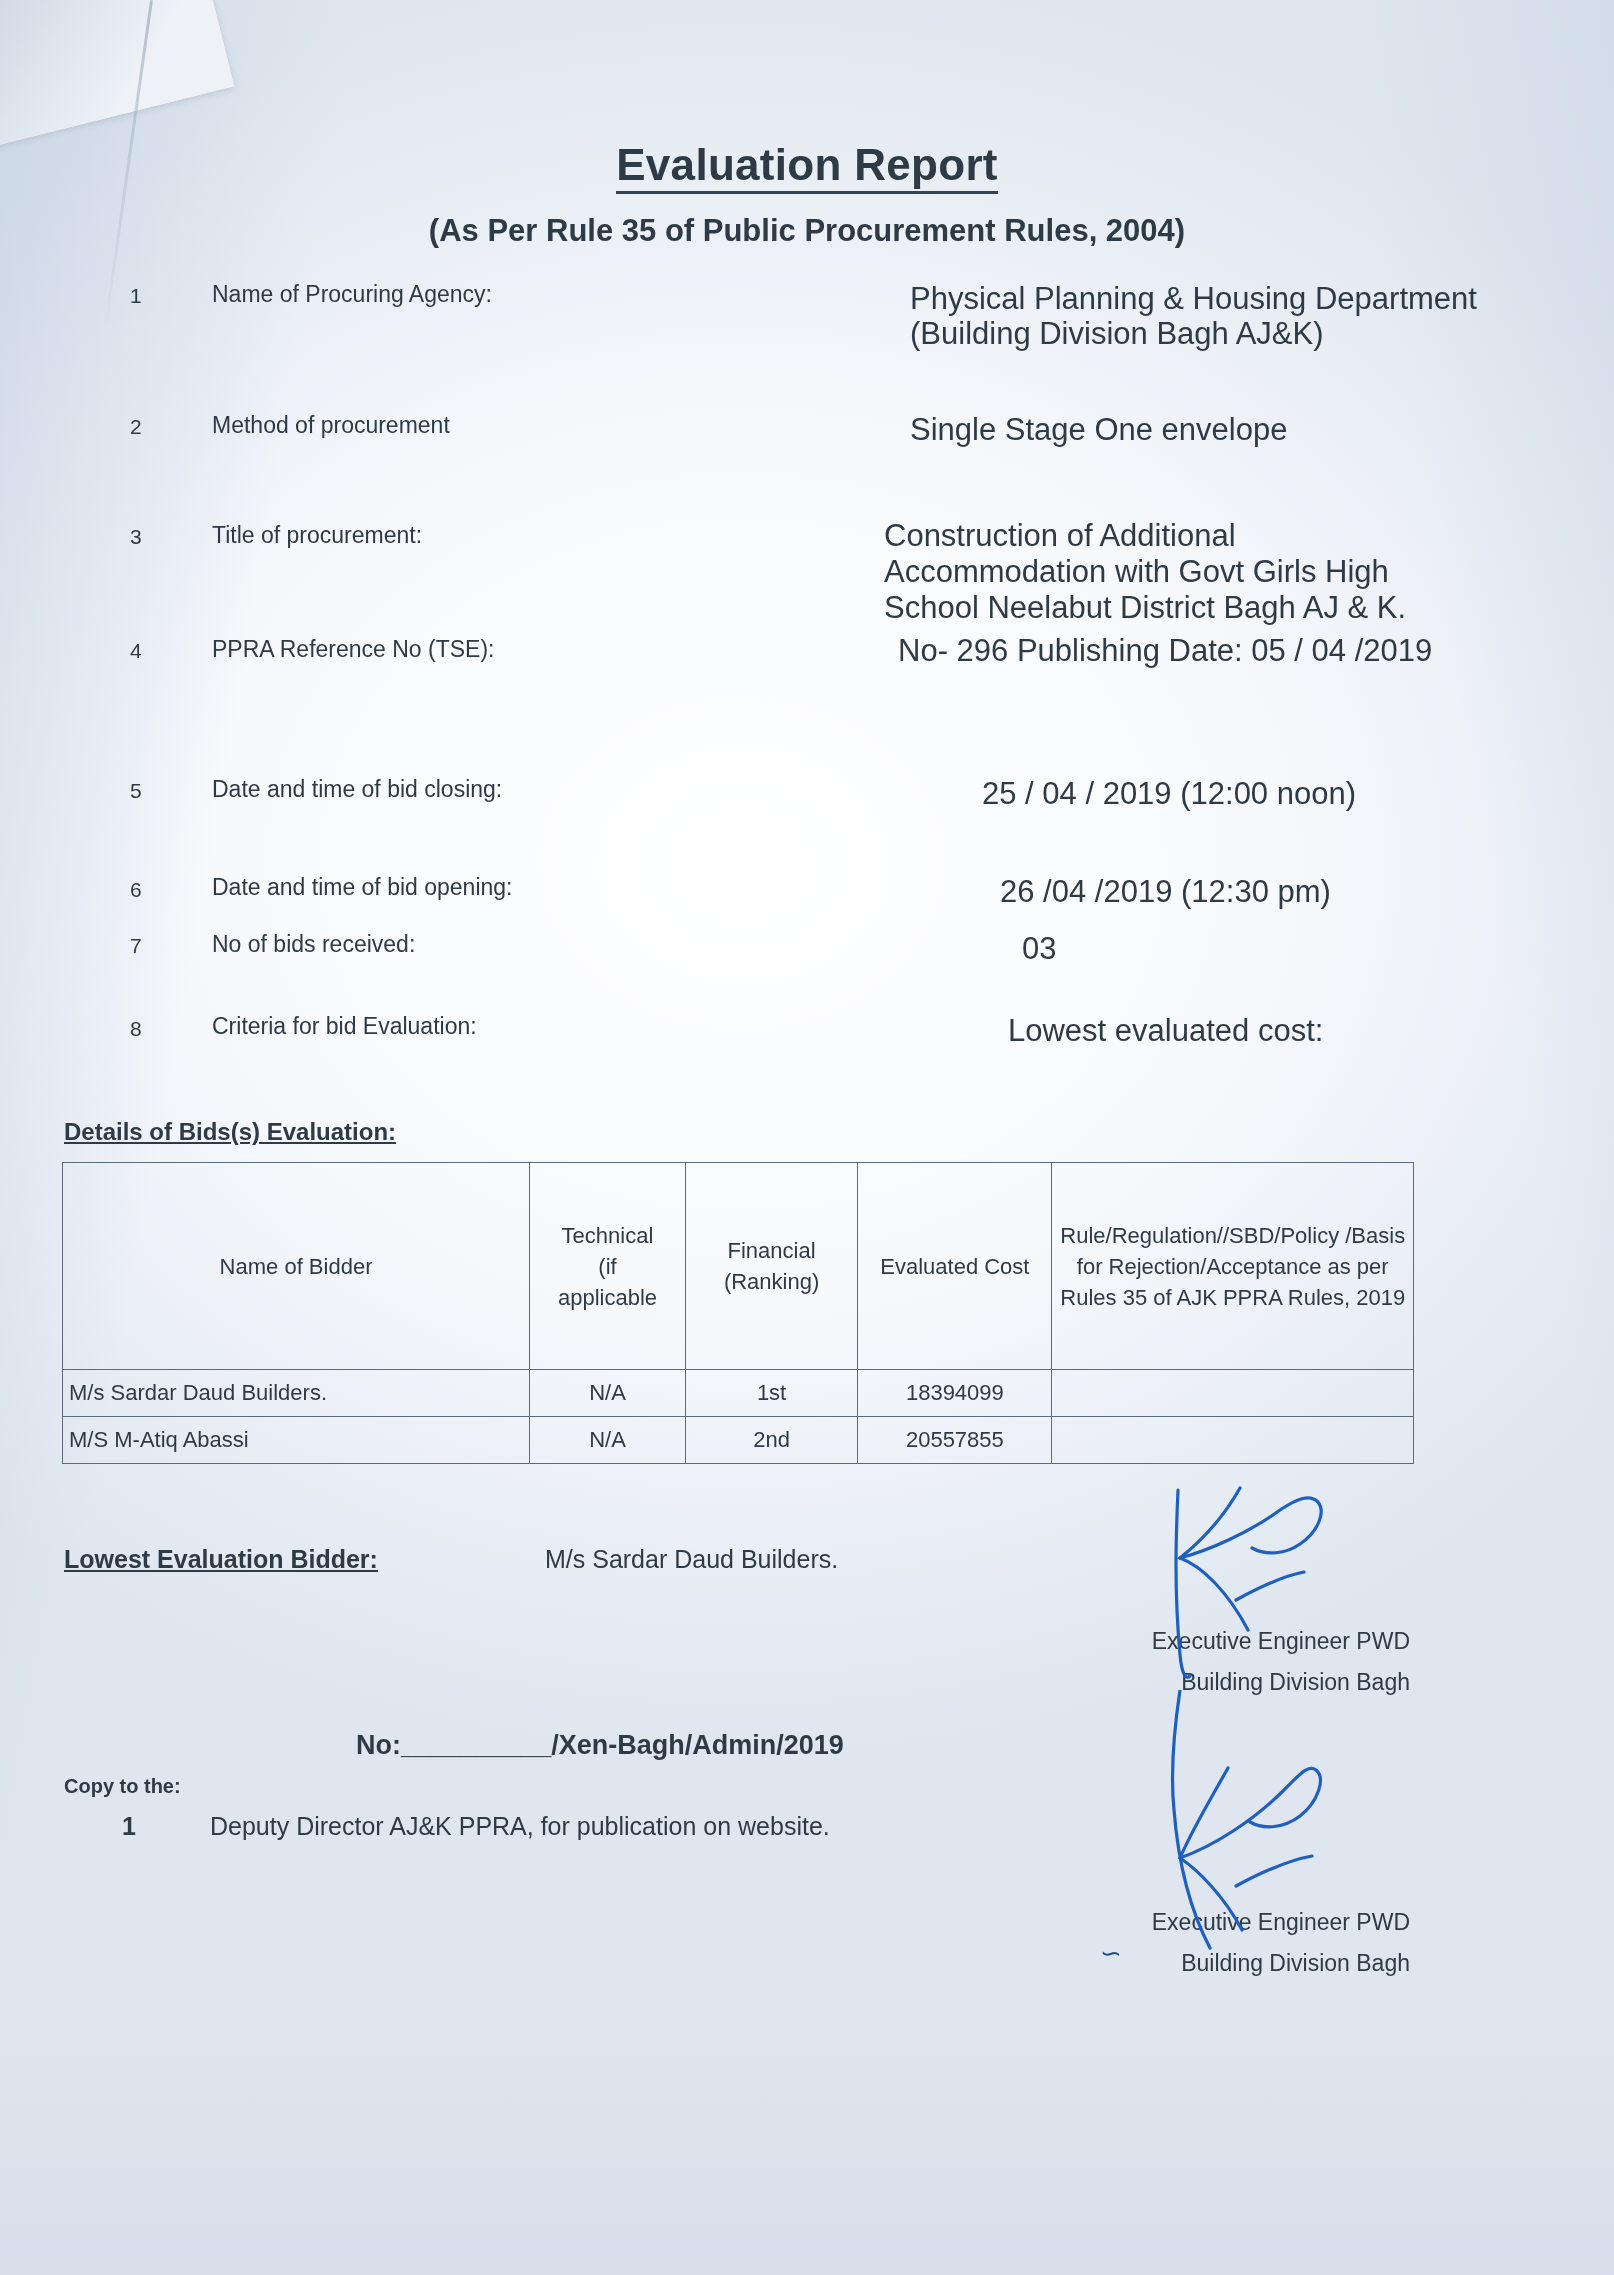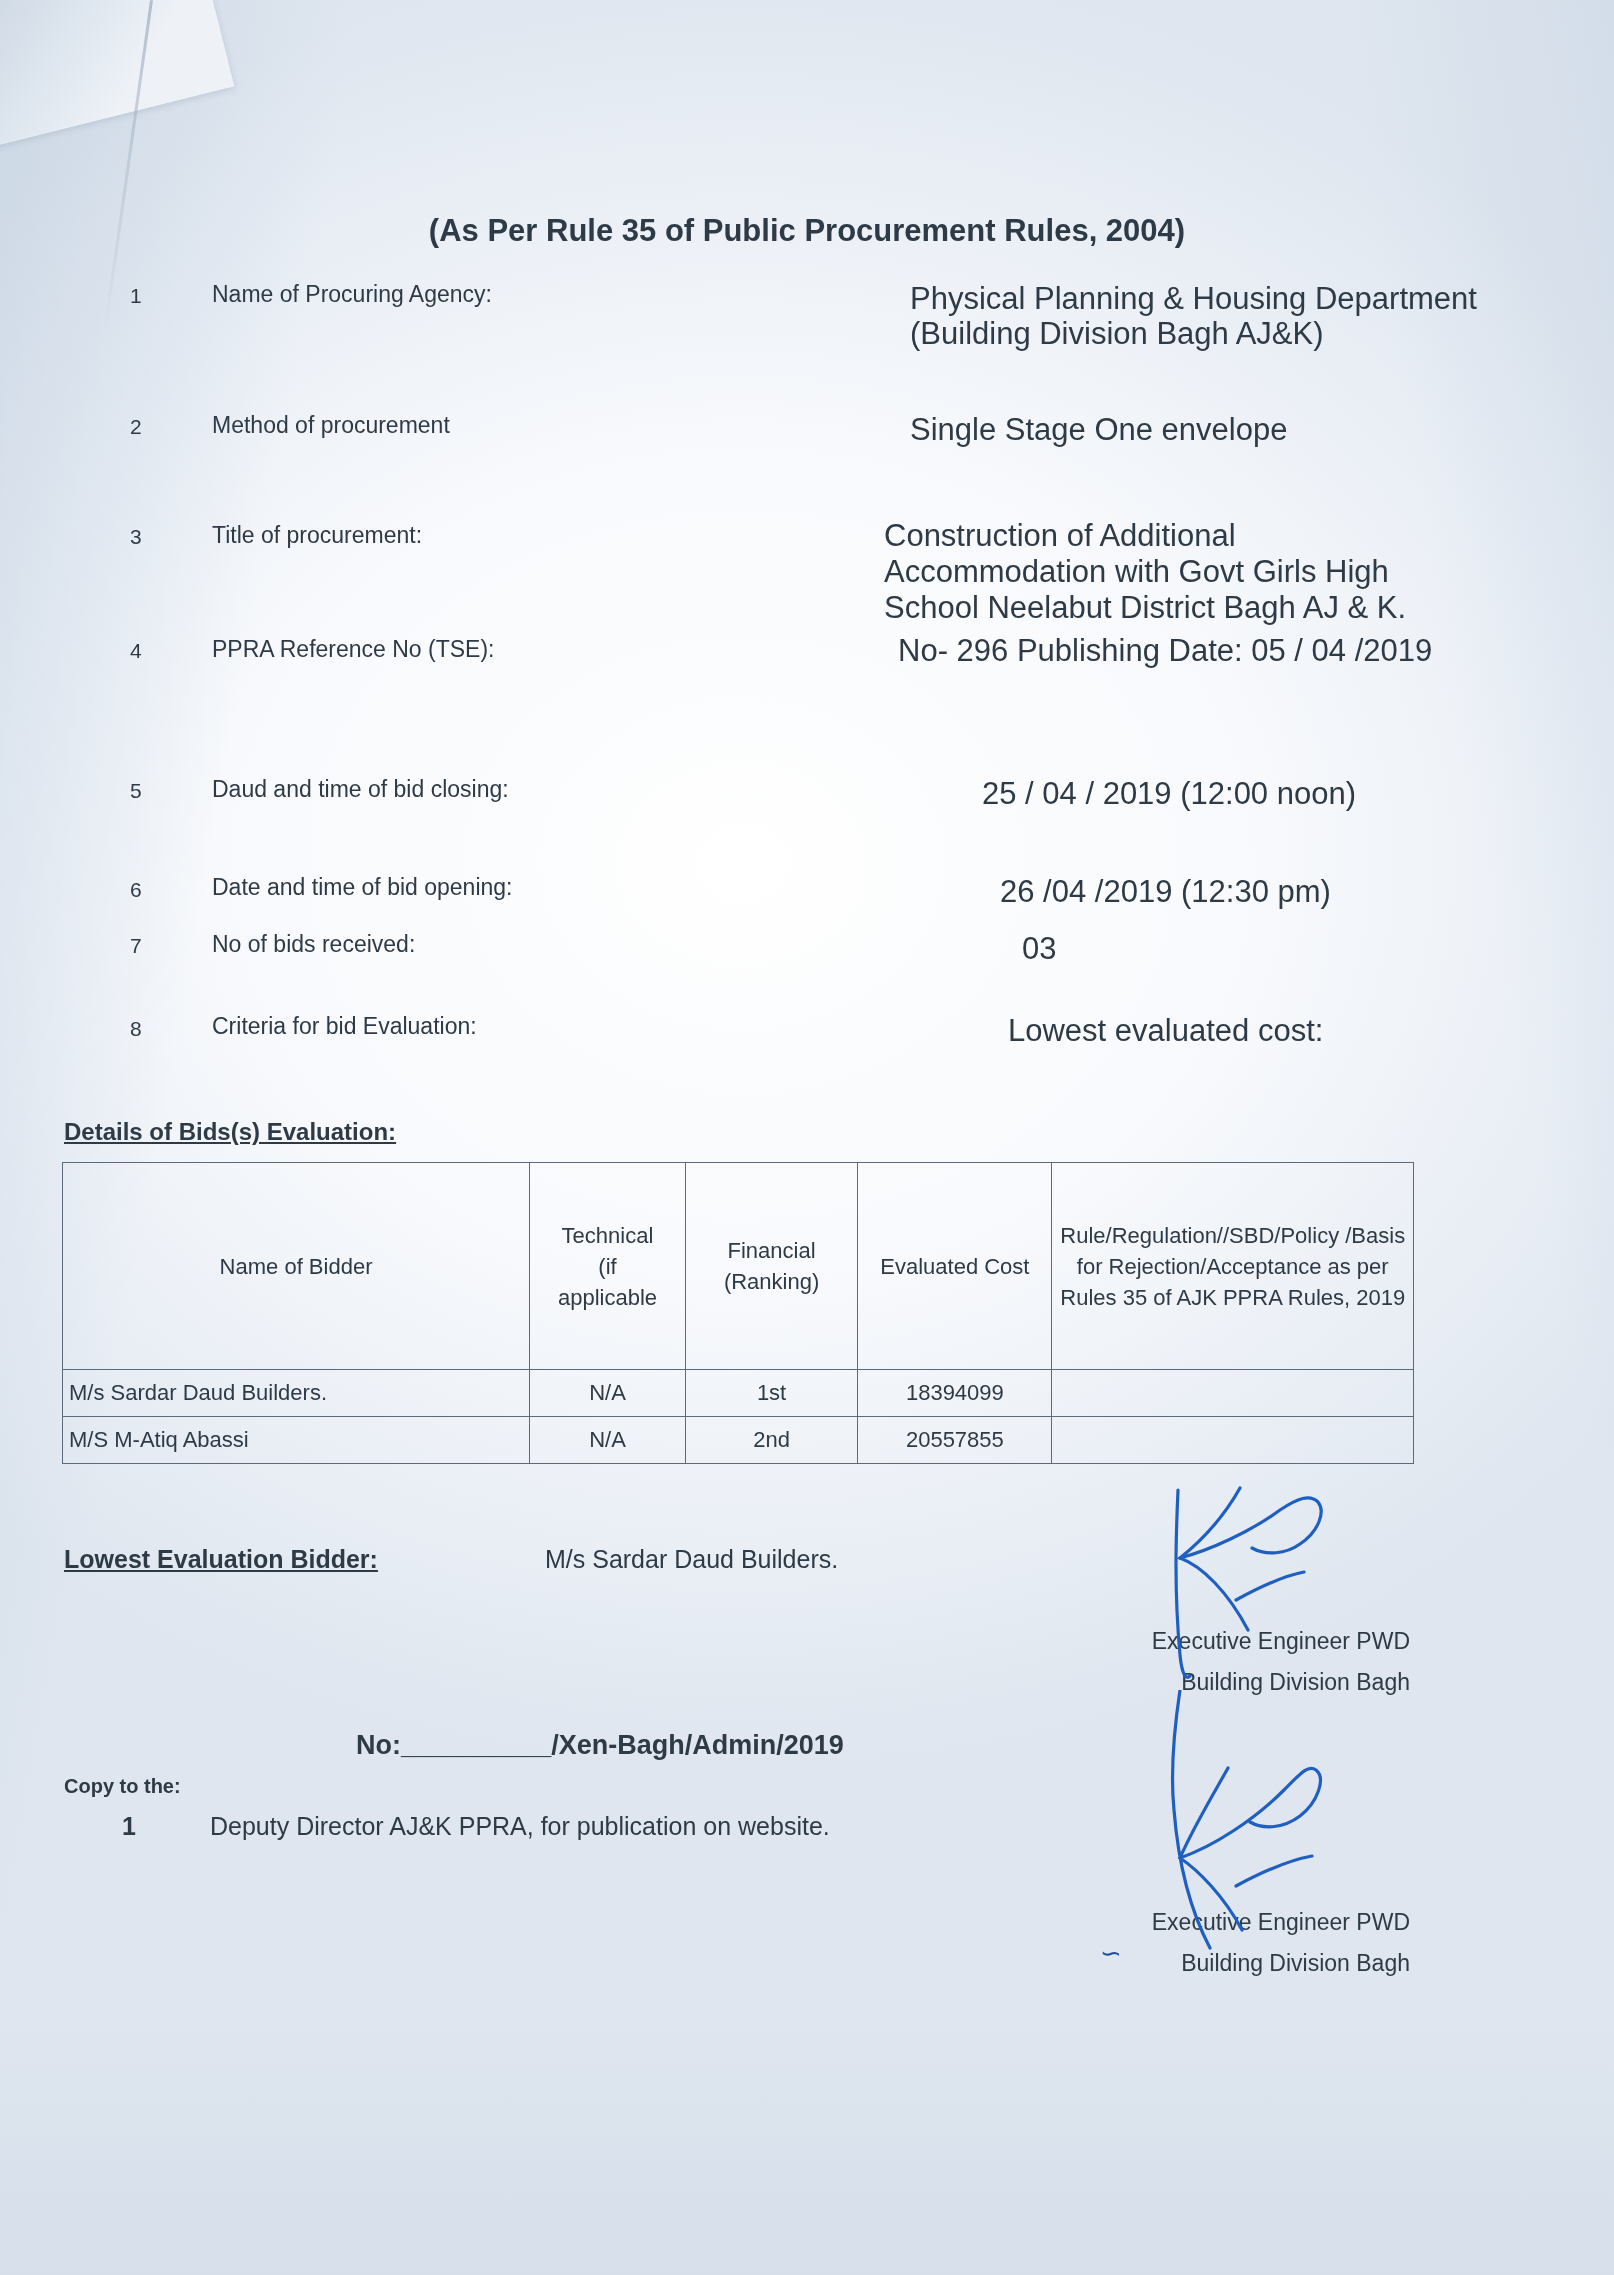--- a/index.html
+++ b/index.html
@@ -192,41 +192,44 @@
 </head>
 <body>
 
 <div class="page">
   <div class="paper"></div>
   <div class="corner-fold"></div>
   <div class="corner-edge"></div>
 
   <div class="content">
 
+    <div class="doc-title">
+      <span>Evaluation Report</span>
+    </div>
     <div class="doc-subtitle">(As Per Rule 35 of Public Procurement Rules, 2004)</div>
 
     <div class="row-num" style="left:130px; top:284px;">1</div>
     <div class="row-label" style="left:212px; top:281px;">Name of Procuring Agency:</div>
     <div class="row-value" style="left:910px; top:281px; white-space:pre-line;">Physical Planning &amp; Housing Department
 (Building Division Bagh AJ&amp;K)</div>
 
     <div class="row-num" style="left:130px; top:415px;">2</div>
     <div class="row-label" style="left:212px; top:412px;">Method of procurement</div>
     <div class="row-value" style="left:910px; top:412px;">Single Stage One envelope</div>
 
     <div class="row-num" style="left:130px; top:525px;">3</div>
     <div class="row-label" style="left:212px; top:522px;">Title of procurement:</div>
     <div class="row-value" style="left:884px; top:518px; width:560px; line-height:36px;">Construction of Additional Accommodation with Govt Girls High School Neelabut District Bagh AJ &amp; K.</div>
 
     <div class="row-num" style="left:130px; top:639px;">4</div>
     <div class="row-label" style="left:212px; top:636px;">PPRA Reference No (TSE):</div>
     <div class="row-value" style="left:898px; top:633px;">No- 296 Publishing Date: 05 / 04 /2019</div>
 
     <div class="row-num" style="left:130px; top:779px;">5</div>
-    <div class="row-label" style="left:212px; top:776px;">Daud and time of bid closing:</div>
+    <div class="row-label" style="left:212px; top:776px;">Date and time of bid closing:</div>
     <div class="row-value" style="left:982px; top:776px;">25 / 04  / 2019 (12:00 noon)</div>
 
     <div class="row-num" style="left:130px; top:878px;">6</div>
     <div class="row-label" style="left:212px; top:874px;">Date and time of bid opening:</div>
     <div class="row-value" style="left:1000px; top:874px;">26 /04  /2019 (12:30 pm)</div>
 
     <div class="row-num" style="left:130px; top:934px;">7</div>
     <div class="row-label" style="left:212px; top:931px;">No of bids received:</div>
     <div class="row-value" style="left:1022px; top:931px;">03</div>
 

